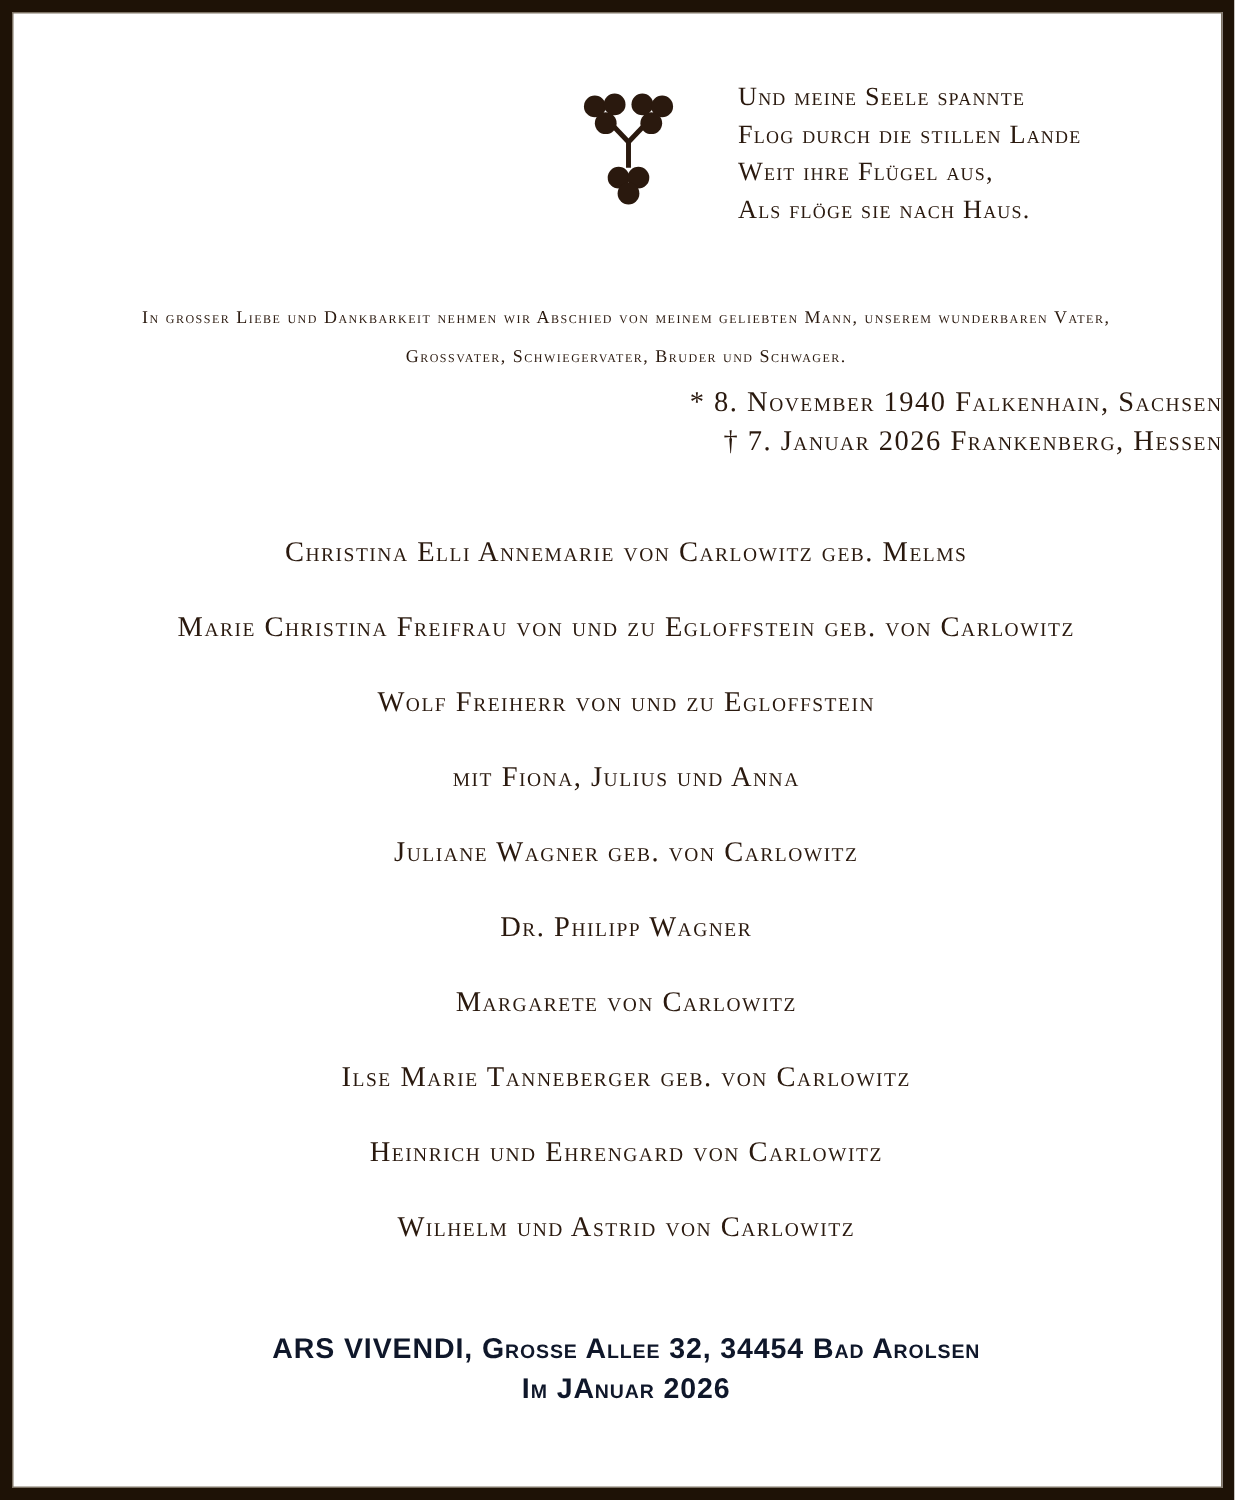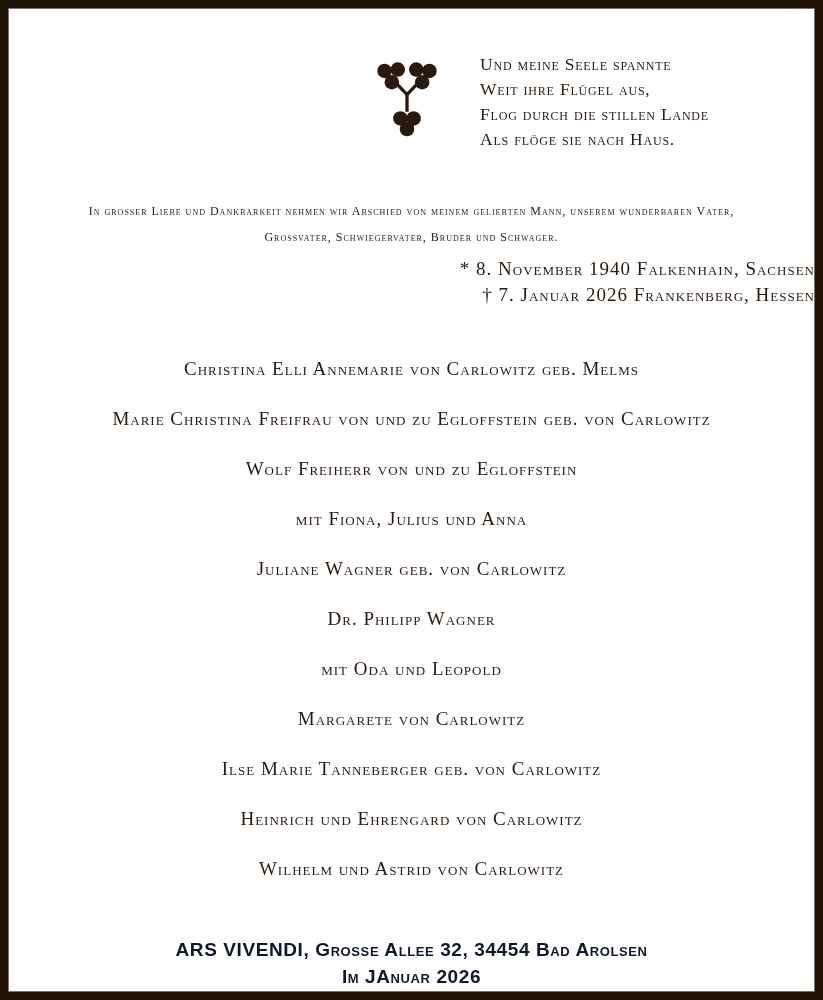--- a/index.html
+++ b/index.html
@@ -11,21 +11,21 @@
     position: relative;
     font-family: "Liberation Serif", serif;
     color: #2a190e;
     overflow: hidden;
   }
   .frame-inner {
     position: absolute; inset: 0;
     border: 1px solid #7c7264;
     pointer-events: none;
   }
-  .content { position: relative; padding-top: 44px; }
+  .content { position: relative; padding-top: 44px; padding-left: 12px; }
 
   
   .top-section { display: flex; align-items: flex-start; gap: 40px; margin-left: 366px; }
   .emblem { flex: 0 0 auto; width: 66px; height: 84px; margin-top: 2px; }
   .poem { font-variant: small-caps; font-size: 17.5px; line-height: 25px; letter-spacing: 0.8px; white-space: nowrap; }
 
   
   .intro {
     margin: 46px 70px 0 70px;
     text-align: center;
@@ -82,22 +82,22 @@
               <circle cx="84" cy="24" r="11"></circle>
               <circle cx="73" cy="41" r="11"></circle>
             <circle cx="40" cy="96" r="11"></circle>
               <circle cx="60" cy="96" r="11"></circle>
               <circle cx="50" cy="112" r="11"></circle>
           </g>
         </svg>
       </div>
       <div class="poem">
         <div class="poem-line">Und meine Seele spannte</div>
+        <div class="poem-line">Flog durch die stillen Lande</div>
         <div class="poem-line">Weit ihre Flügel aus,</div>
-        <div class="poem-line">Flog durch die stillen Lande</div>
         <div class="poem-line">Als flöge sie nach Haus.</div>
       </div>
     </div>
 
     <p class="intro">In grosser Liebe und Dankbarkeit nehmen wir Abschied von meinem geliebten Mann, unserem wunderbaren Vater, Grossvater, Schwiegervater, Bruder und Schwager.</p>
 
 
     <div class="dates">
       <div>* 8. November 1940 Falkenhain, Sachsen</div>
       <div>† 7. Januar 2026 Frankenberg, Hessen</div>
@@ -108,21 +108,20 @@
           <div class="mourner-line">Christina Elli Annemarie von Carlowitz  geb. Melms</div>
         </div>
         <div class="mourner-group">
           <div class="mourner-line">Marie Christina Freifrau von und zu Egloffstein geb. von Carlowitz</div>
           <div class="mourner-line">Wolf Freiherr von und zu Egloffstein</div>
           <div class="mourner-line">mit Fiona, Julius und Anna</div>
         </div>
         <div class="mourner-group">
           <div class="mourner-line">Juliane Wagner geb. von Carlowitz</div>
           <div class="mourner-line">Dr. Philipp Wagner</div>
-          <div class="mourner-line">mit Oda und Leopold</div>
         </div>
         <div class="mourner-group">
           <div class="mourner-line">Margarete von Carlowitz</div>
         </div>
         <div class="mourner-group">
           <div class="mourner-line">Ilse Marie Tanneberger geb. von Carlowitz</div>
         </div>
         <div class="mourner-group">
           <div class="mourner-line">Heinrich und Ehrengard von Carlowitz</div>
         </div>

